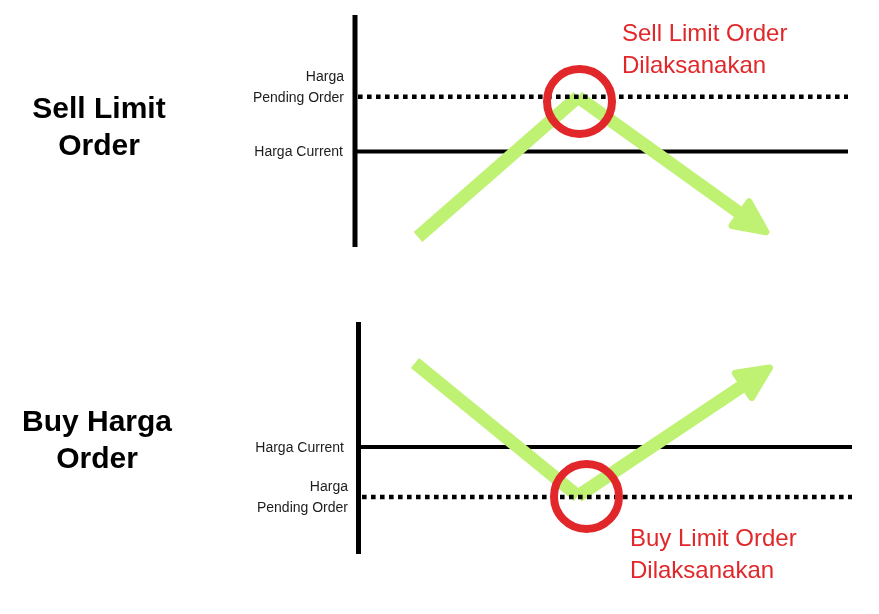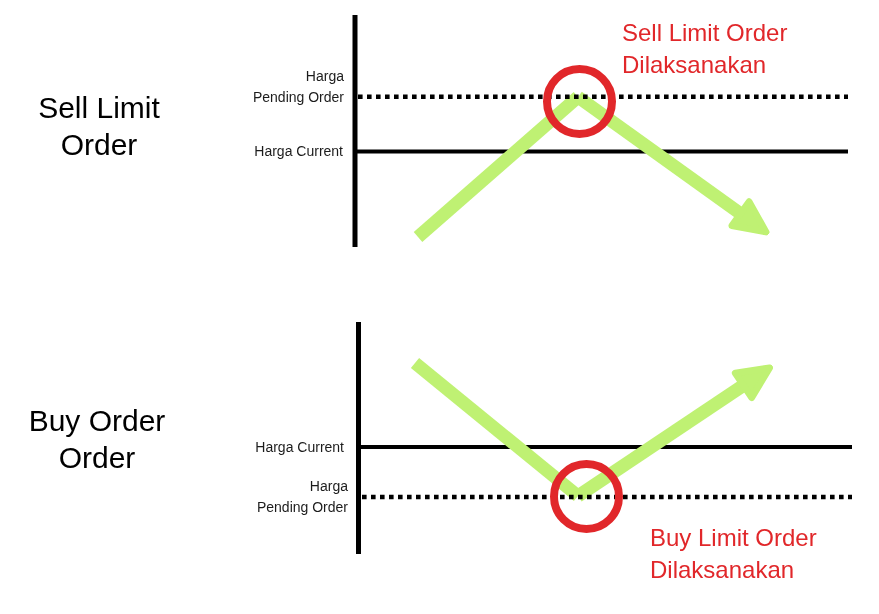--- a/index.html
+++ b/index.html
@@ -15,21 +15,21 @@
     position: absolute;
     left: 0; top: 0;
     width: 879px; height: 614px;
   }
   .panel-title {
     position: absolute;
     width: 166px;
     text-align: center;
     font-size: 30px;
     line-height: 37px;
-    font-weight: normal;
+    font-weight: bold;
     color: #000000;
   }
   .title-sell { left: 16px; top: 89px; }
   .title-buy  { left: 14px; top: 402px; }
   .axis-label {
     position: absolute;
     text-align: right;
     font-size: 14px;
     line-height: 21px;
     color: #1c1c1c;
@@ -41,21 +41,21 @@
   .lbl-pending-bot  { right: 531px; top: 476px; }
   .annotation {
     position: absolute;
     font-size: 24px;
     line-height: 32px;
     font-weight: normal;
     color: #e1272a;
     white-space: nowrap;
   }
   .annot-sell { left: 622px; top: 17px; }
-  .annot-buy  { left: 630px; top: 522px; margin-left: 20px; }
+  .annot-buy  { left: 630px; top: 522px; }
 </style>
 </head>
 <body>
 
 <div class="page">
 
   <svg class="diagram-svg" viewBox="0 0 879 614" xmlns="http://www.w3.org/2000/svg">
     <defs>
       <marker id="arrowhead" viewBox="0 0 12 12" refX="1.8" refY="6" markerWidth="3.1" markerHeight="3.1" orient="auto">
         <path d="M1.6,1.6 L11,6 L1.6,10.4 Z" fill="#bff173" stroke="#bff173" stroke-width="2" stroke-linejoin="round" stroke-linecap="round"></path>
@@ -92,21 +92,21 @@
   </div>
 
   <div class="axis-label lbl-current-top">Harga Current</div>
 
   <div class="annotation annot-sell">
     <div>Sell Limit Order</div>
     <div>Dilaksanakan</div>
   </div>
 
   <div class="panel-title title-buy">
-    <div>Buy Order</div>
+    <div>Buy Harga</div>
     <div>Order</div>
   </div>
 
   <div class="axis-label lbl-current-bot">Harga Current</div>
 
   <div class="axis-label lbl-pending-bot">
     <div>Harga</div>
     <div>Pending Order</div>
   </div>
 

